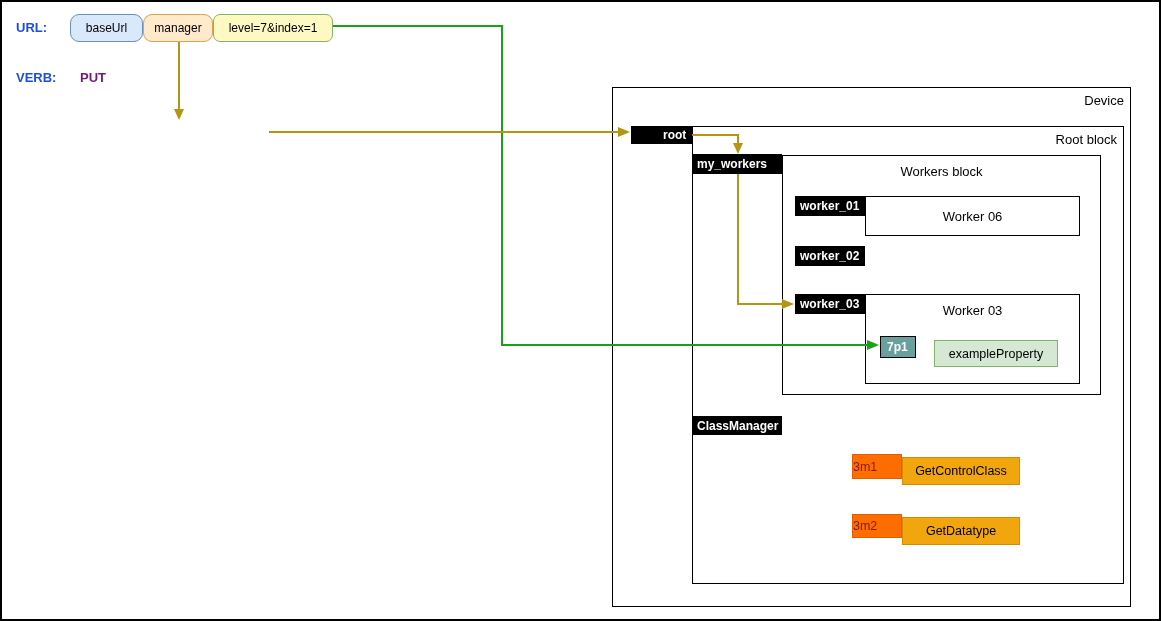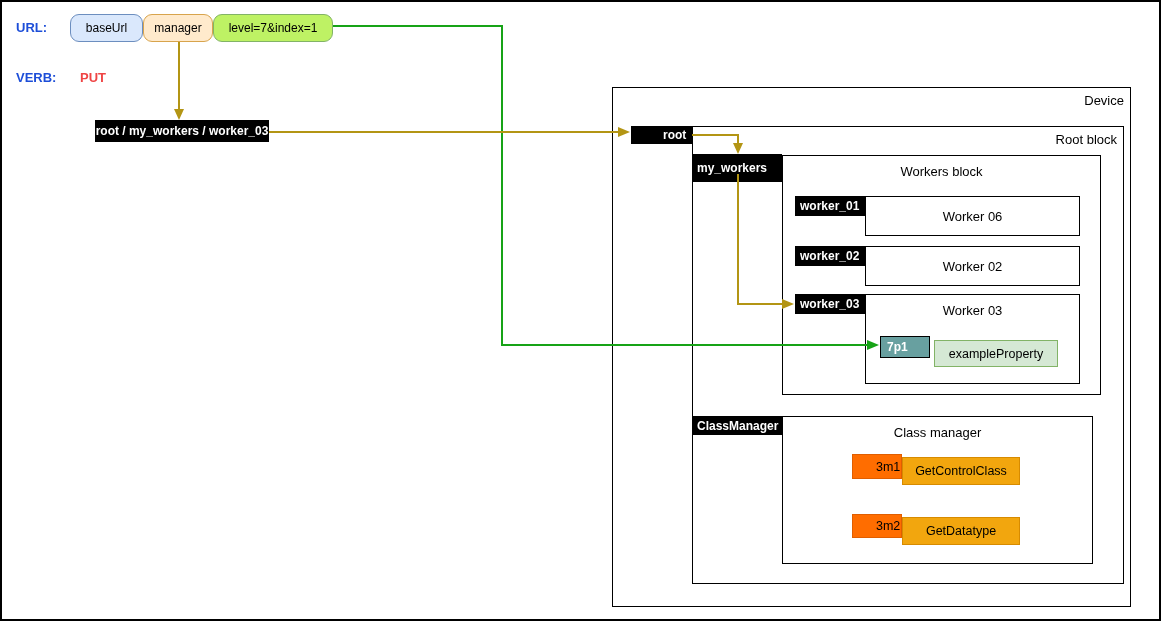--- a/index.html
+++ b/index.html
@@ -3,85 +3,80 @@
 <meta charset="utf-8">
 <style>
   html,body{margin:0;padding:0;background:#fff;font-family:"Liberation Sans",sans-serif;}
   .canvas{position:relative;width:1161px;height:621px;background:#fff;border:2px solid #000;box-sizing:border-box;overflow:hidden;}
   .abs{position:absolute;box-sizing:border-box;}
   .lbl{font-weight:bold;font-size:13px;color:#1d4ed8;}
   .chip{height:28px;border-radius:9px;display:flex;align-items:center;justify-content:center;
         font-size:12px;color:#000;border:1.5px solid;}
   .chip-blue{background:#dae8fc;border-color:#6c8ebf;}
   .chip-orange{background:#ffeacc;border-color:#d8a44c;}
-  .chip-green{background:#bef264;border-color:#82b366;}
-  .verb-val{font-weight:bold;font-size:13px;color:#ef4444;}
+  .chip-green{background:#fef9c3;border-color:#82b366;border-radius:7px;}
+  .verb-val{font-weight:bold;font-size:13px;color:#701a75;}
   .blackbox{background:#000;color:#fff;font-weight:bold;font-size:12px;display:flex;align-items:center;}
   .blackbox.center{justify-content:center;}
   .blackbox.pad{padding-left:5px;}
   .frame{border:1px solid #000;background:#fff;}
   .corner-title{position:absolute;top:5px;right:6px;font-size:13px;color:#000;}
   .wbox-title{position:absolute;top:8px;left:0;right:0;text-align:center;font-size:13px;color:#000;}
   .vcenter-title{display:flex;align-items:center;justify-content:center;font-size:13px;color:#000;}
   .propkey{background:#68a0a0;border:1.5px solid #000;color:#fff;font-weight:bold;font-size:12px;
            display:flex;align-items:center;padding-left:6px;}
   .propval{background:#d5e8d4;border:1px solid #82b366;color:#000;font-size:12.5px;
            display:flex;align-items:center;justify-content:center;}
-  .mkey{background:#ff6d00;border:1px solid #e05e00;color:#000000;font-size:12.5px;
-        display:flex;align-items:center;padding-left:23px;}
+  .mkey{background:#ff6d00;border:1px solid #e05e00;color:#7f1d1d;font-size:12.5px;
+        display:flex;align-items:center;padding-left:0;}
   .mval{background:#f2a60e;border:1px solid #d78b00;color:#000;font-size:12.5px;
         display:flex;align-items:center;justify-content:center;}
   svg.edges{position:absolute;left:0;top:0;z-index:10;pointer-events:none;}
 </style>
 </head>
 <body>
 
 <div class="canvas">
 
   <div class="abs lbl" style="left:14px;top:18px;">URL:</div>
   <div class="abs chip chip-blue" style="left:68px;top:12px;width:73px;">baseUrl</div>
   <div class="abs chip chip-orange" style="left:141px;top:12px;width:70px;">manager</div>
   <div class="abs chip chip-green" style="left:211px;top:12px;width:120px;">level=7&amp;index=1</div>
 
   <div class="abs lbl" style="left:14px;top:68px;">VERB:</div>
   <div class="abs verb-val" style="left:78px;top:68px;">PUT</div>
 
-  <div class="abs blackbox center" style="left:93px;top:118px;width:174px;height:22px;">root / my_workers / worker_03</div>
 
   <div class="abs frame" style="left:610px;top:85px;width:519px;height:520px;">
     <div class="corner-title">Device</div>
   </div>
 
   <div class="abs frame" style="left:690px;top:124px;width:432px;height:458px;">
     <div class="corner-title">Root block</div>
   </div>
   <div class="abs blackbox pad" style="left:629px;top:124px;width:61px;height:18px;padding-left:32px;">root</div>
 
-  <div class="abs blackbox pad" style="left:690px;top:152px;width:90px;height:28px;">my_workers</div>
+  <div class="abs blackbox pad" style="left:690px;top:152px;width:90px;height:20px;">my_workers</div>
   <div class="abs frame" style="left:780px;top:153px;width:319px;height:240px;">
     <div class="wbox-title">Workers block</div>
   </div>
 
   <div class="abs blackbox pad" style="left:793px;top:194px;width:70px;height:20px;">worker_01</div>
   <div class="abs frame vcenter-title" style="left:863px;top:194px;width:215px;height:40px;">Worker 06</div>
 
   <div class="abs blackbox pad" style="left:793px;top:244px;width:70px;height:20px;">worker_02</div>
-  <div class="abs frame vcenter-title" style="left:863px;top:244px;width:215px;height:40px;">Worker 02</div>
 
   <div class="abs blackbox pad" style="left:793px;top:292px;width:70px;height:20px;">worker_03</div>
   <div class="abs frame" style="left:863px;top:292px;width:215px;height:90px;">
     <div class="wbox-title">Worker 03</div>
   </div>
-  <div class="abs propkey" style="left:878px;top:334px;width:50px;height:22px;">7p1</div>
+  <div class="abs propkey" style="left:878px;top:334px;width:36px;height:22px;">7p1</div>
   <div class="abs propval" style="left:932px;top:338px;width:124px;height:27px;">exampleProperty</div>
 
   <div class="abs blackbox pad" style="left:690px;top:414px;width:90px;height:19px;">ClassManager</div>
-  <div class="abs frame" style="left:780px;top:414px;width:311px;height:148px;">
-    <div class="wbox-title">Class manager</div>
-  </div>
   <div class="abs mkey" style="left:850px;top:452px;width:50px;height:25px;">3m1</div>
   <div class="abs mval" style="left:900px;top:455px;width:118px;height:28px;">GetControlClass</div>
   <div class="abs mkey" style="left:850px;top:512px;width:50px;height:24px;">3m2</div>
   <div class="abs mval" style="left:900px;top:515px;width:118px;height:28px;">GetDatatype</div>
 
   <svg class="edges" width="1161" height="621">
 
     <g>
       <polyline points="331,24 500,24 500,343 865,343" fill="none" stroke-width="2" stroke="#17a317"></polyline>
       <path d="M877,343 L865,338 L865,348 Z" fill="#17a317"></path>

